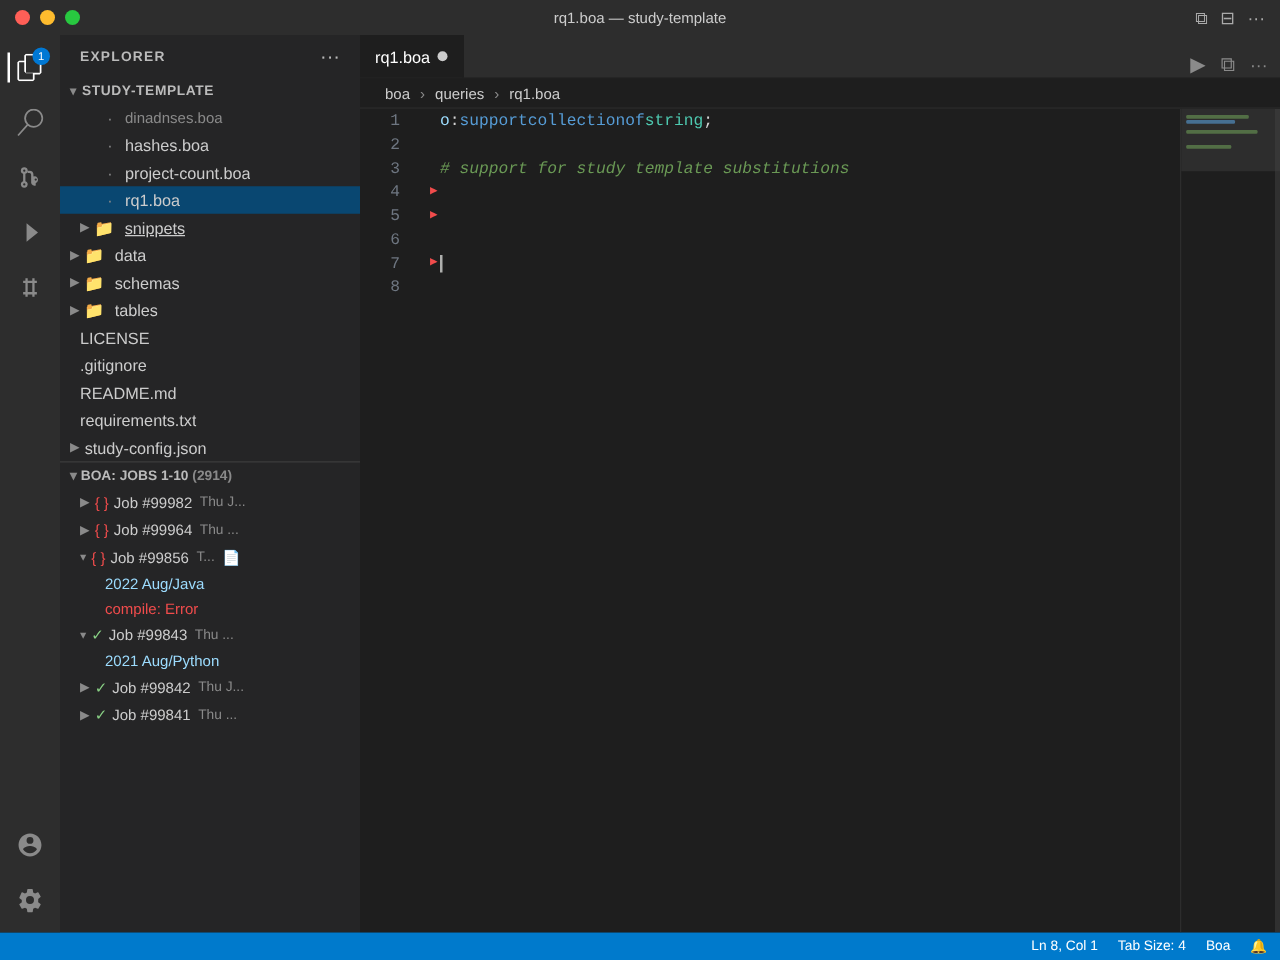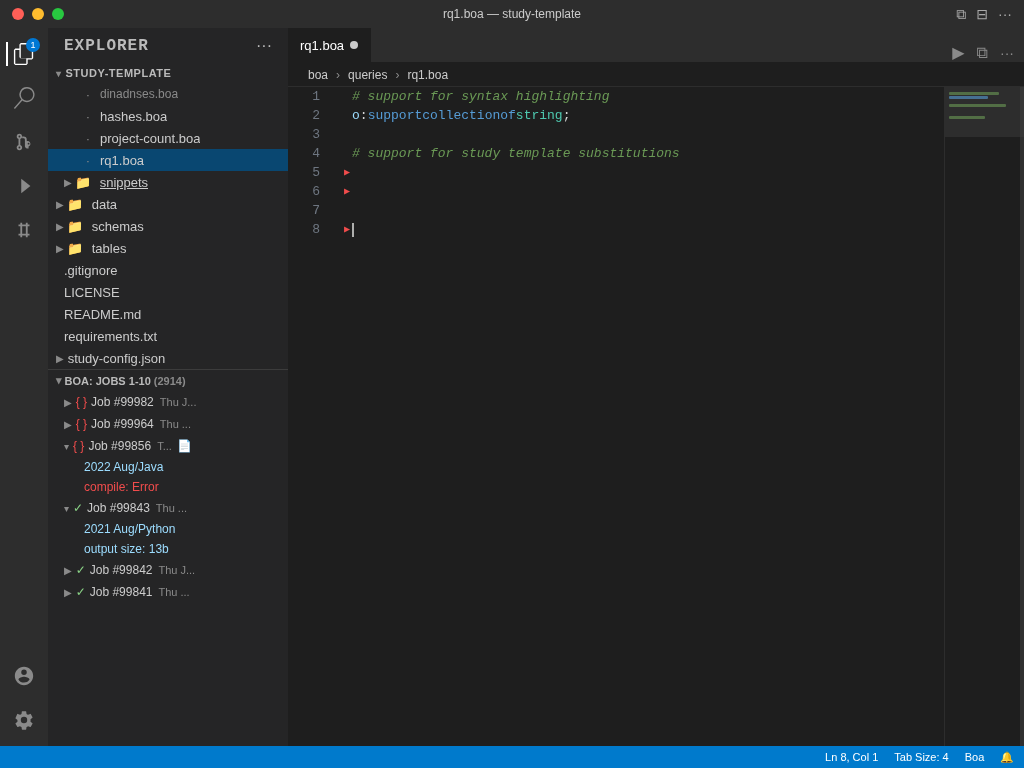--- a/index.html
+++ b/index.html
@@ -116,26 +116,25 @@
       overflow: hidden;
     }
     #sidebar-header {
       height: 35px;
       display: flex;
       align-items: center;
       justify-content: space-between;
       padding: 0 16px;
     }
     #sidebar-header .explorer-title {
-      font-size: 16px;
+      font-size: 11px;
       font-weight: 700;
       letter-spacing: 1px;
       color: #bbbbbb;
       text-transform: uppercase;
-      font-family: Liberation Mono, monospace;
     }
     #sidebar-header .header-icons {
       display: flex; gap: 6px; color: #bbbbbb;
     }
     #sidebar-header .header-icons span {
       cursor: pointer; font-size: 16px;
     }
 
     
     #file-tree {
@@ -503,24 +502,24 @@
         <span class="chevron-right" style="margin-right:4px;font-size:10px;">▶</span>
         <span class="item-icon folder-icon">📁</span>
         <span class="item-label" style="margin-left:4px;">schemas</span>
       </div>
       <div class="tree-item" style="padding-left:8px;">
         <span class="chevron-right" style="margin-right:4px;font-size:10px;">▶</span>
         <span class="item-icon folder-icon">📁</span>
         <span class="item-label" style="margin-left:4px;">tables</span>
       </div>
       <div class="tree-item" style="padding-left:16px;">
+        <span class="item-label">LICENSE</span>
+      </div>
+      <div class="tree-item" style="padding-left:16px;">
         <span class="item-label">.gitignore</span>
-      </div>
-      <div class="tree-item" style="padding-left:16px;">
-        <span class="item-label">LICENSE</span>
       </div>
       <div class="tree-item" style="padding-left:16px;">
         <span class="item-label">README.md</span>
       </div>
       <div class="tree-item" style="padding-left:16px;">
         <span class="item-label">requirements.txt</span>
       </div>
       <div class="tree-item" style="padding-left:8px;">
         <span class="chevron-right" style="margin-right:4px;font-size:10px;">▶</span>
         <span class="item-label">study-config.json</span>
@@ -562,23 +561,20 @@
         </div>
 
         <div class="job-item" style="padding-left:16px;">
           <span class="chevron-down" style="margin-right:4px;font-size:10px;">▾</span>
           <span class="job-status-success" style="margin-right:4px;">✓</span>
           <span>Job #99843</span>
           <span style="margin-left:6px;color:#8a8a8a;font-size:11px;">Thu ...</span>
         </div>
         <div class="job-sub-item" style="padding-left:36px;">
           <span>2021 Aug/Python</span>
-        </div>
-        <div class="job-sub-item" style="padding-left:36px;">
-          <span>output size: 13b</span>
         </div>
 
         <div class="job-item" style="padding-left:16px;">
           <span class="chevron-right" style="margin-right:4px;font-size:10px;">▶</span>
           <span class="job-status-success" style="margin-right:4px;">✓</span>
           <span>Job #99842</span>
           <span style="margin-left:6px;color:#8a8a8a;font-size:11px;">Thu J...</span>
         </div>
 
         <div class="job-item" style="padding-left:16px;">
@@ -619,24 +615,20 @@
         <div>2</div>
         <div>3</div>
         <div>4</div>
         <div>5</div>
         <div>6</div>
         <div>7</div>
         <div>8</div>
       </div>
       <div id="code-area">
 
-        <div class="code-line">
-          <span class="gutter-arrow">&nbsp;</span>
-          <span class="c-comment"># support for syntax highlighting</span>
-        </div>
 
         <div class="code-line">
           <span class="gutter-arrow">&nbsp;</span>
           <span class="c-var">o</span>
             <span class="c-punct">: </span>
             <span class="c-keyword">support</span>
             <span class="c-plain"> </span>
             <span class="c-keyword">collection</span>
             <span class="c-plain"> </span>
             <span class="c-keyword">of</span>

